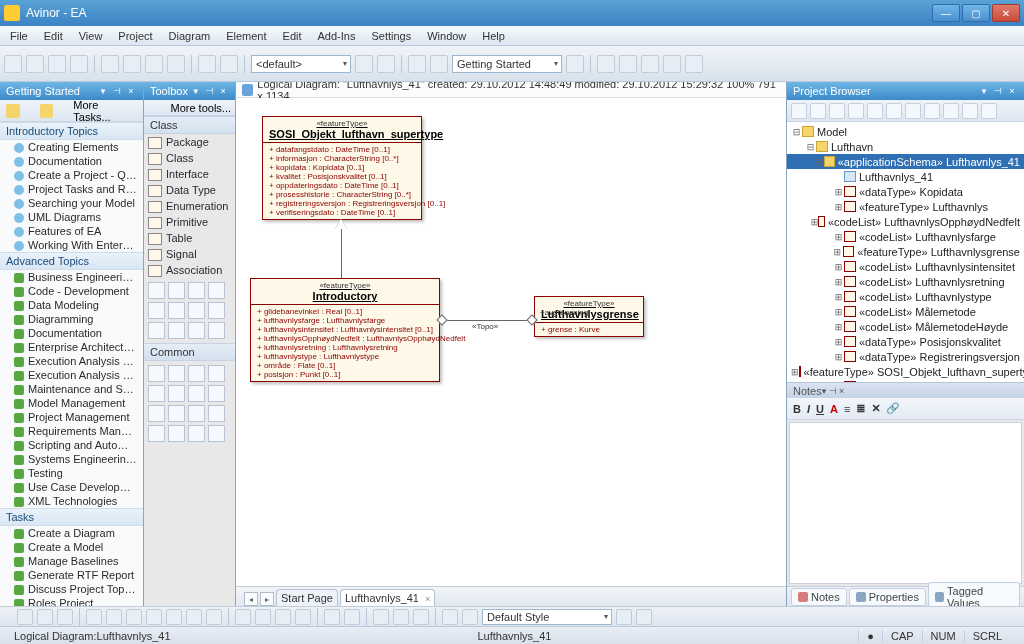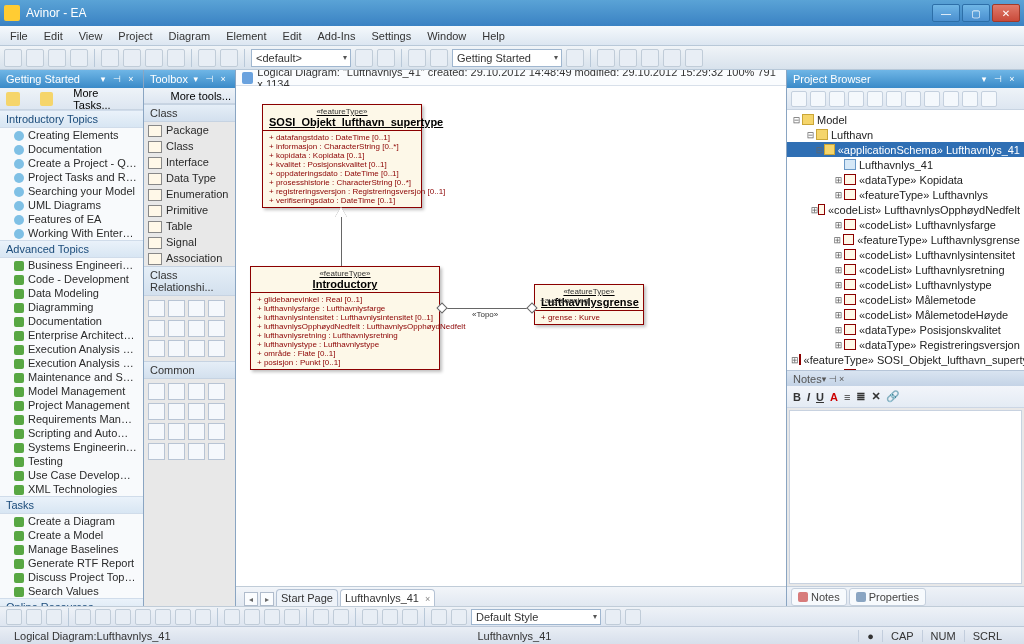--- a/index.html
+++ b/index.html
@@ -11,21 +11,21 @@
 .titlebar .title { flex: 1; font-size: 12px; }
 .winbtns { display: flex; gap: 0; }
 .winbtn { width: 28px; height: 18px; background: linear-gradient(#6fb6e6,#4a8fcf); border: 1px solid #2d6fa8; border-radius: 2px; margin-left: 2px; display:flex;align-items:center;justify-content:center;color:#fff;font-size:10px;}
 .winbtn.close { background: linear-gradient(#e07b6b,#c94a3a); border-color:#a03a2a;}
 
 
 .menubar { height: 20px; background: linear-gradient(#f5f9fc,#dce6f1); display: flex; align-items: center; padding: 0 2px; border-bottom: 1px solid #b8c8d8; }
 .menubar span { padding: 2px 8px; color: #333; }
 
 
-.toolbar { height: 24px; background: linear-gradient(#f0f4f8,#d8e2ec); border-bottom: 1px solid #b8c8d8; display: flex; align-items: center; padding: 0 4px; gap: 4px; overflow:hidden;}
+.toolbar { height: 36px; background: linear-gradient(#f0f4f8,#d8e2ec); border-bottom: 1px solid #b8c8d8; display: flex; align-items: center; padding: 0 4px; gap: 4px; overflow:hidden;}
 .tbtn { width: 18px; height: 18px; background: #e8eef5; border: 1px solid #c0ccd8; border-radius: 2px; }
 .tsep { width: 1px; height: 18px; background: #b8c8d8; margin: 0 2px; }
 .tcombo { height: 18px; border: 1px solid #9fb6cf; background: #fff; padding: 0 18px 0 4px; position: relative; color:#333; display:flex; align-items:center; }
 .tcombo::after { content: "▾"; position: absolute; right: 3px; font-size: 8px; color:#555;}
 
 
 .mainrow { flex: 1; display: flex; overflow: hidden; }
 .leftcol { width: 144px; display: flex; flex-direction: column; border-right: 1px solid #8aa5c2; }
 .midcol { width: 92px; display:flex; flex-direction:column; border-right:1px solid #8aa5c2;}
 .centercol { flex: 1; display: flex; flex-direction: column; background:#fff;}
@@ -96,21 +96,21 @@
 .notestools{height:22px;background:linear-gradient(#f2f5fa,#e4ebf4);border-bottom:1px solid #ccd6e4;display:flex;align-items:center;gap:6px;padding:0 6px;}
 .notestools span{color:#333;font-weight:bold;}
 .notesbody{flex:1;background:#fff;border:1px solid #c8d2e0;margin:2px;}
 
 
 .rtabs{height:20px;background:linear-gradient(#eef2f7,#dfe6f0);border-top:1px solid #c4cfdd;display:flex;align-items:center;padding:0 4px;gap:2px;}
 .rtab{padding:2px 6px;border:1px solid #c4cfdd;background:#f7fafd;border-radius:3px;font-size:10px;color:#444;display:flex;align-items:center;gap:3px;}
 .rtab .ri{width:10px;height:10px;background:#d77b7b;border-radius:2px;}
 
 
-.btoolbar{height:20px;background:linear-gradient(#eef2f7,#dde5f0);border-top:1px solid #c0ccd8;display:flex;align-items:center;padding:0 6px;gap:4px;}
+.btoolbar{height:20px;background:linear-gradient(#eef2f7,#dde5f0);border-top:1px solid #c0ccd8;display:flex;align-items:center;padding:0 17px;gap:4px;}
 .btoolbar .tbtn{width:16px;height:16px;}
 .btoolbar .tcombo{height:16px;}
 
 
 .status{height:18px;background:linear-gradient(#e9eef5,#d7dfeb);border-top:1px solid #bcc8d8;display:flex;align-items:center;padding:0 14px;color:#333;font-size:10px;}
 .status .sp{flex:1;}
 .status .cell{padding:0 8px;border-left:1px solid #c2cddc;}
 </style>
 </head>
 <body>
@@ -215,21 +215,21 @@
         <div class="gs-item run">Systems Engineering Edition</div>
         <div class="gs-item run">Testing</div>
         <div class="gs-item run">Use Case Development</div>
         <div class="gs-item run">XML Technologies</div>
         <div class="gs-ghead">Tasks</div>
         <div class="gs-item run">Create a Diagram</div>
         <div class="gs-item run">Create a Model</div>
         <div class="gs-item run">Manage Baselines</div>
         <div class="gs-item run">Generate RTF Report</div>
         <div class="gs-item run">Discuss Project Topics</div>
-        <div class="gs-item run">Search Values</div>
+        <div class="gs-item run">Roles Project</div>
         <div class="gs-ghead">Online Resources</div>
       </div>
   </div>
 
   <div class="midcol">
     <div class="panehead">
       <span>Toolbox</span>
         <div class="spacer"></div>
       <div class="pbtn">▾</div>
       <div class="pbtn">⊣</div>
@@ -243,21 +243,20 @@
         <div class="tbx-item">Package</div>
         <div class="tbx-item">Class</div>
         <div class="tbx-item">Interface</div>
         <div class="tbx-item">Data Type</div>
         <div class="tbx-item">Enumeration</div>
         <div class="tbx-item">Primitive</div>
         <div class="tbx-item">Table</div>
         <div class="tbx-item">Signal</div>
         <div class="tbx-item">Association</div>
       </div>
-    <div class="tbx-shead">Class Relationshi...</div>
     <div class="tbx-grid">
       <div class="sq"></div>
         <div class="sq"></div>
         <div class="sq"></div>
         <div class="sq"></div>
       <div class="sq"></div>
         <div class="sq"></div>
         <div class="sq"></div>
         <div class="sq"></div>
       <div class="sq"></div>
@@ -504,20 +503,24 @@
     <div class="notesbody"></div>
     <div class="rtabs">
       <div class="rtab">
           <div class="ri"></div>
           <span>Notes</span>
         </div>
       <div class="rtab">
           <div class="ri" style="background:#8aa5c2"></div>
           <span>Properties</span>
         </div>
+      <div class="rtab">
+          <div class="ri" style="background:#8aa5c2"></div>
+          <span>Tagged Values</span>
+        </div>
     </div>
   </div>
 </div>
 
 <div class="btoolbar">
   <div class="tbtn"></div>
     <div class="tbtn"></div>
     <div class="tbtn"></div>
   <div class="tsep"></div>
   <div class="tbtn"></div>

